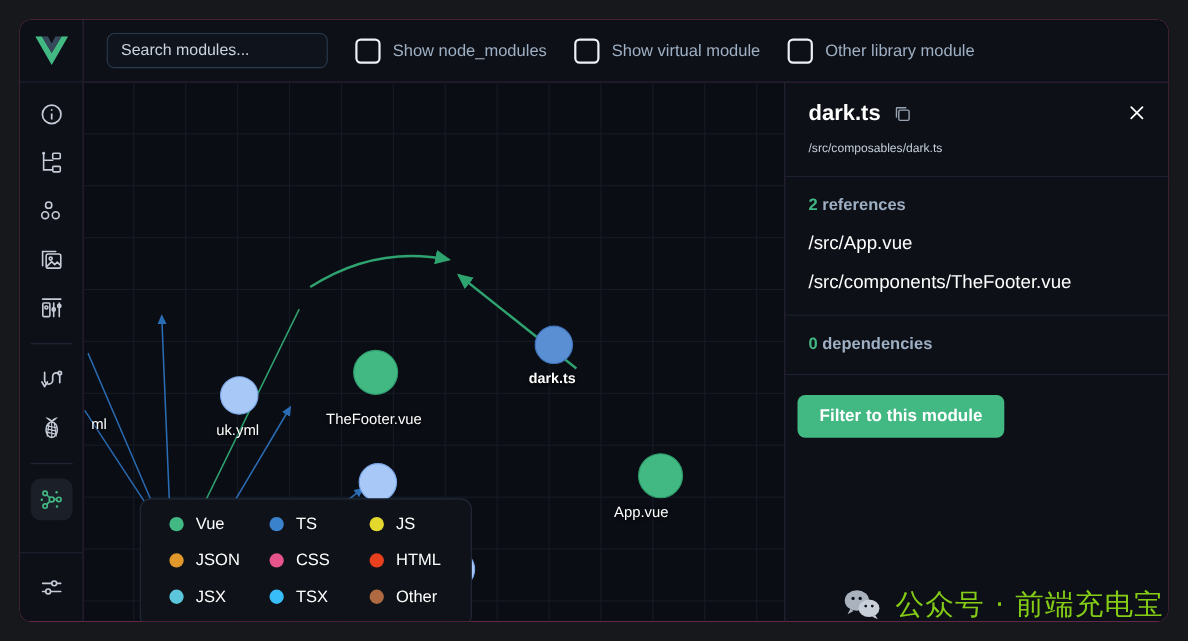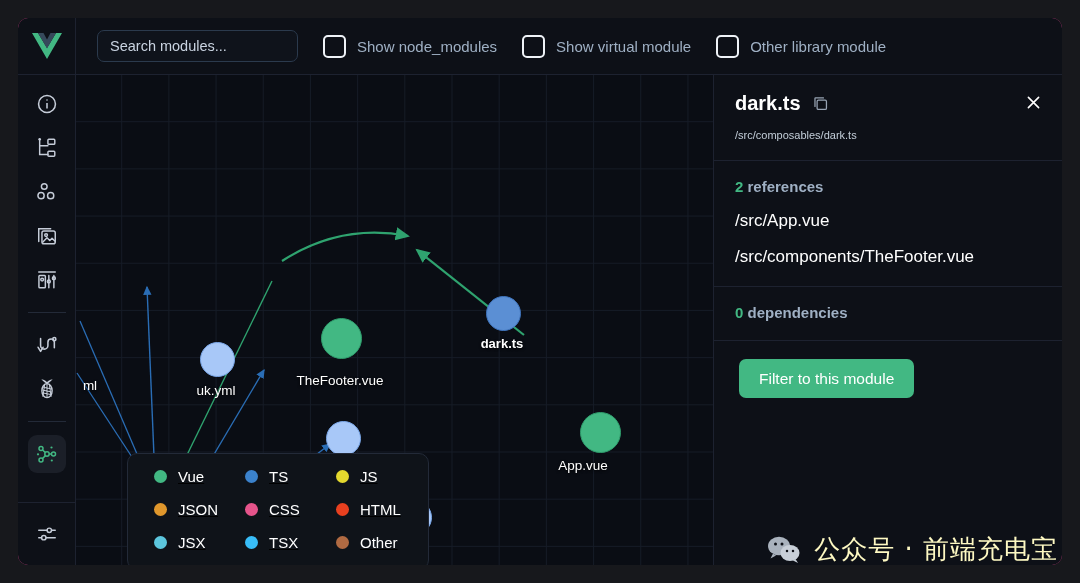--- a/index.html
+++ b/index.html
@@ -161,21 +161,20 @@
     bottom: -5px;
     width: 302px;
     background: #0f1319;
     border: 1px solid #232a38;
     border-radius: 10px;
     padding: 14px 0 18px 26px;
     box-sizing: border-box;
     display: grid;
     grid-template-columns: 91px 91px auto;
     row-gap: 16px;
-    text-decoration: underline;
   }
   .legend-item { display: flex; align-items: center; gap: 11px; }
   .legend-dot { width: 13px; height: 13px; border-radius: 50%; flex: 0 0 13px; }
   .legend-text { color: #ffffff; font-size: 15px; }
   
   .panel {
     width: 348px;
     flex: 0 0 348px;
     background: #0d1017;
     border-left: 1px solid #1d2230;
@@ -207,42 +206,43 @@
     color: #ffffff;
     cursor: pointer;
     display: flex;
     align-items: center;
     justify-content: center;
   }
   .count-line { font-size: 15px; color: #9fb0c4; font-weight: bold; }
   .count-num { color: #42b883; }
   .ref-item { color: #ffffff; font-size: 17px; margin-top: 16px; }
   .btn-filter {
-    margin: 18px 25px;
+    margin: 18px 11px;
     background: #42b883;
     color: #ffffff;
     border: none;
     border-radius: 7px;
     height: 39px;
     padding: 0 20px;
     font-size: 15.5px;
     cursor: pointer;
     align-self: flex-start;
     font-family: "Liberation Sans", sans-serif;
+    font-weight: bold;
   }
   
   .watermark {
     position: absolute;
     right: 8px;
     bottom: 10px;
     display: flex;
     align-items: center;
     gap: 13px;
     padding: 6px 14px;
-    color: #fef9c3;
+    color: #84cc16;
     font-size: 26px;
     font-family: "DejaVu Sans", sans-serif;
     letter-spacing: 1px;
     pointer-events: none;
   }
 </style>
 </head>
 <body>
 
 <div id="app">

